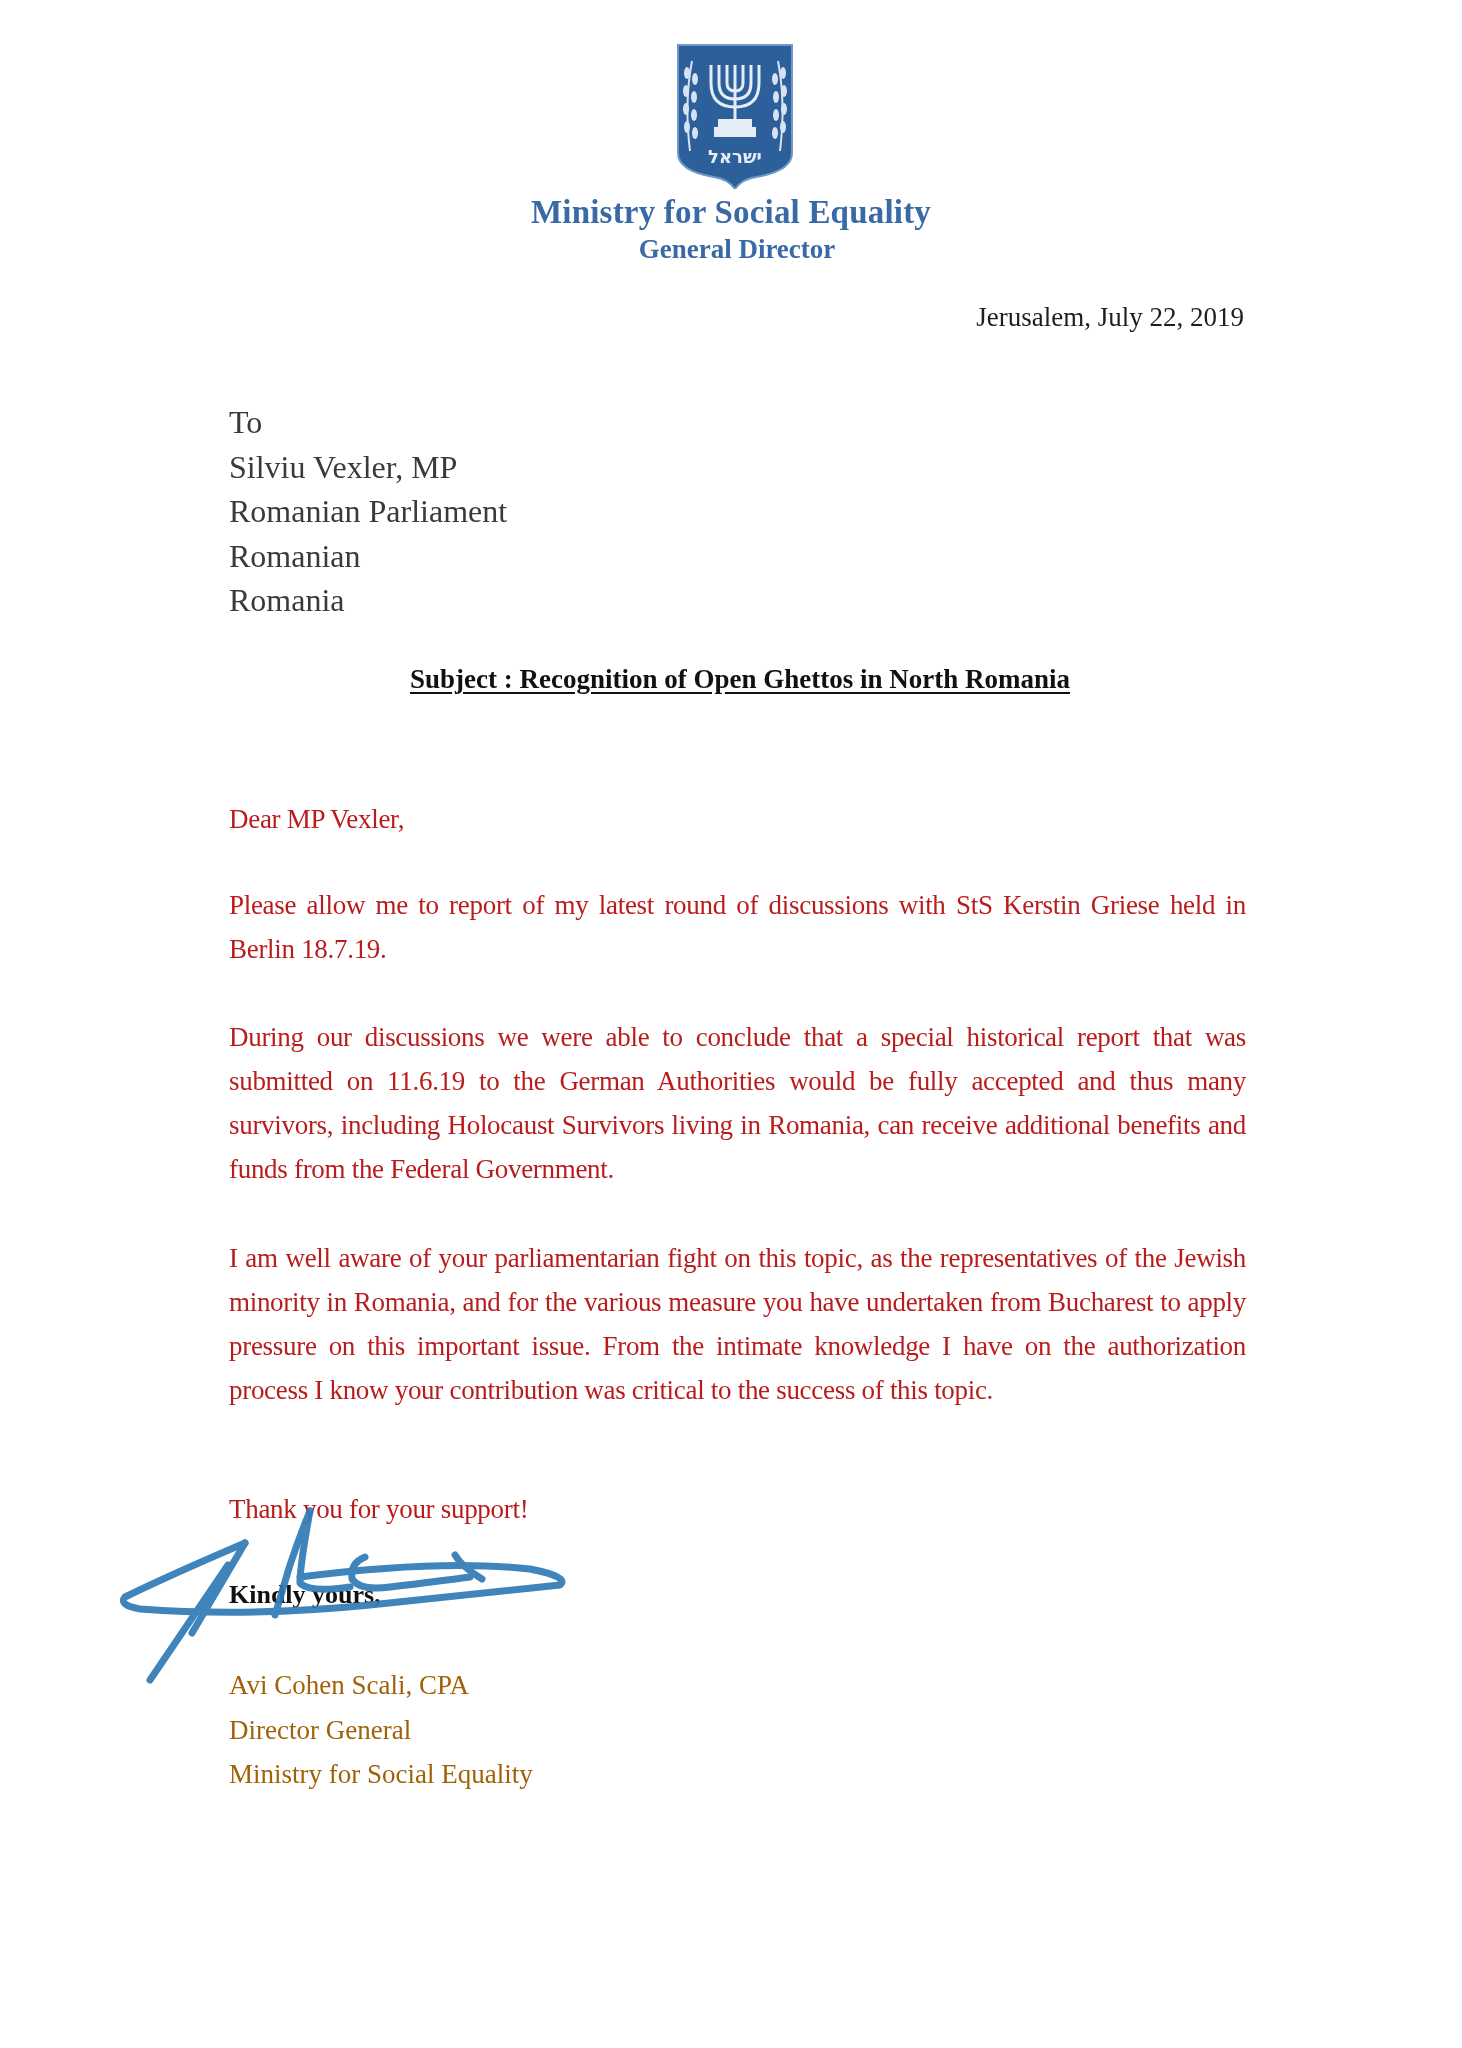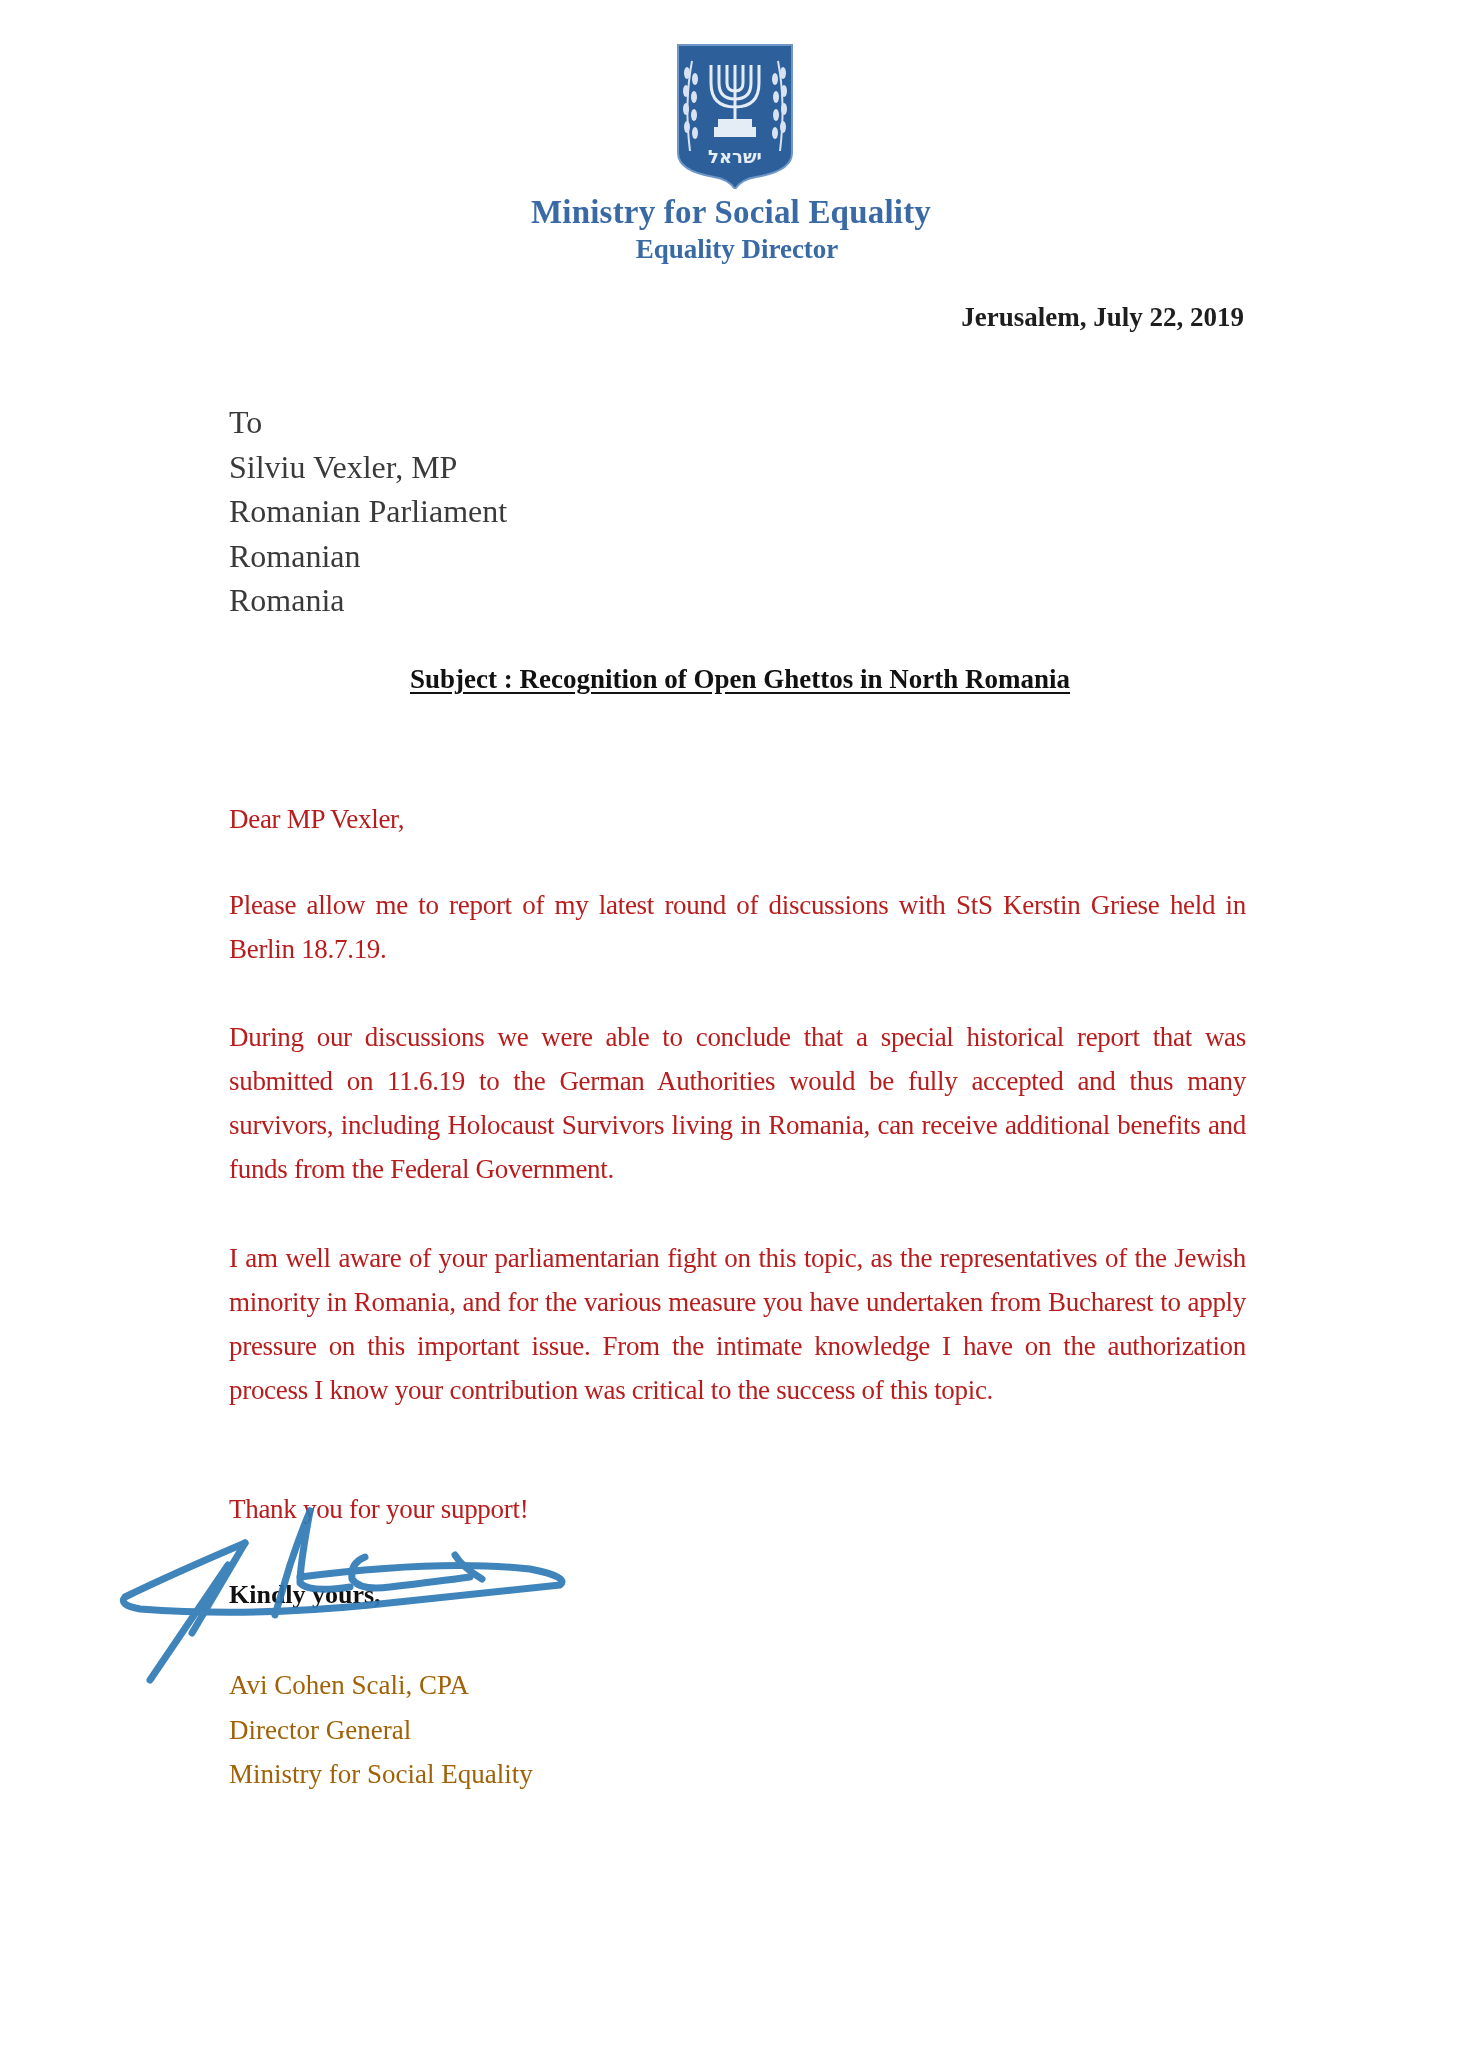--- a/index.html
+++ b/index.html
@@ -6,21 +6,21 @@
     body { width: 1462px; height: 2048px; position: relative; overflow: hidden;
            font-family: "Liberation Serif", "DejaVu Serif", serif; color: #2b2b2b; }
     .abs { position: absolute; }
     
     #crest { left: 676px; top: 43px; width: 118px; height: 146px; }
     #ministry-title { left: 0; width: 1462px; top: 194px; text-align: center;
       font-size: 33px; font-weight: bold; color: #3a6aa6; letter-spacing: 0.2px; }
     #ministry-sub { left: 0; width: 1462px; top: 234px; text-align: center;
       font-size: 27px; font-weight: bold; color: #3a6aa6; padding-left: 12px; box-sizing: border-box; }
     
-    #date-line { right: 218px; top: 302px; font-size: 27px; color: #1e1e1e; font-weight: bold; }
+    #date-line { right: 218px; top: 302px; font-size: 27px; color: #1e1e1e; }
     
     #address { left: 229px; top: 400px; font-size: 32px; line-height: 44.5px; color: #3a3a3a; }
     #address div { white-space: nowrap; }
     
     #subject { left: 0; width: 1480px; top: 664px; text-align: center; font-size: 27px;
       font-weight: bold; color: #111; }
     #subject span { text-decoration: underline; text-underline-offset: 4px; }
     
     .body-text { left: 229px; width: 1017px; font-size: 27px; line-height: 44px;
       text-align: justify; color: #b91c1c; letter-spacing: -0.3px; }
@@ -70,21 +70,21 @@
       <path d="M75 22 V40 Q75 56 59 56"></path>
     <path d="M35 22 V40 Q35 64 59 64"></path>
       <path d="M83 22 V40 Q83 64 59 64"></path>
   </g>
   <rect x="42" y="76" width="34" height="8" fill="#e4ecf6"></rect>
   <rect x="38" y="84" width="42" height="10" fill="#e4ecf6"></rect>
   <text x="59" y="120" text-anchor="middle" font-size="18" font-weight="bold" fill="#e4ecf6" font-family="DejaVu Sans, sans-serif">ישראל</text>
 </svg>
 
 <div id="ministry-title" class="abs">Ministry for Social Equality</div>
-<div id="ministry-sub" class="abs">Equality Director</div>
+<div id="ministry-sub" class="abs">General Director</div>
 
 <div id="date-line" class="abs">Jerusalem, July 22, 2019</div>
 
 <div id="address" class="abs">
   <div>To</div>
   <div>Silviu Vexler, MP</div>
   <div>Romanian Parliament</div>
   <div>Romanian</div>
   <div>Romania</div>
 </div>

